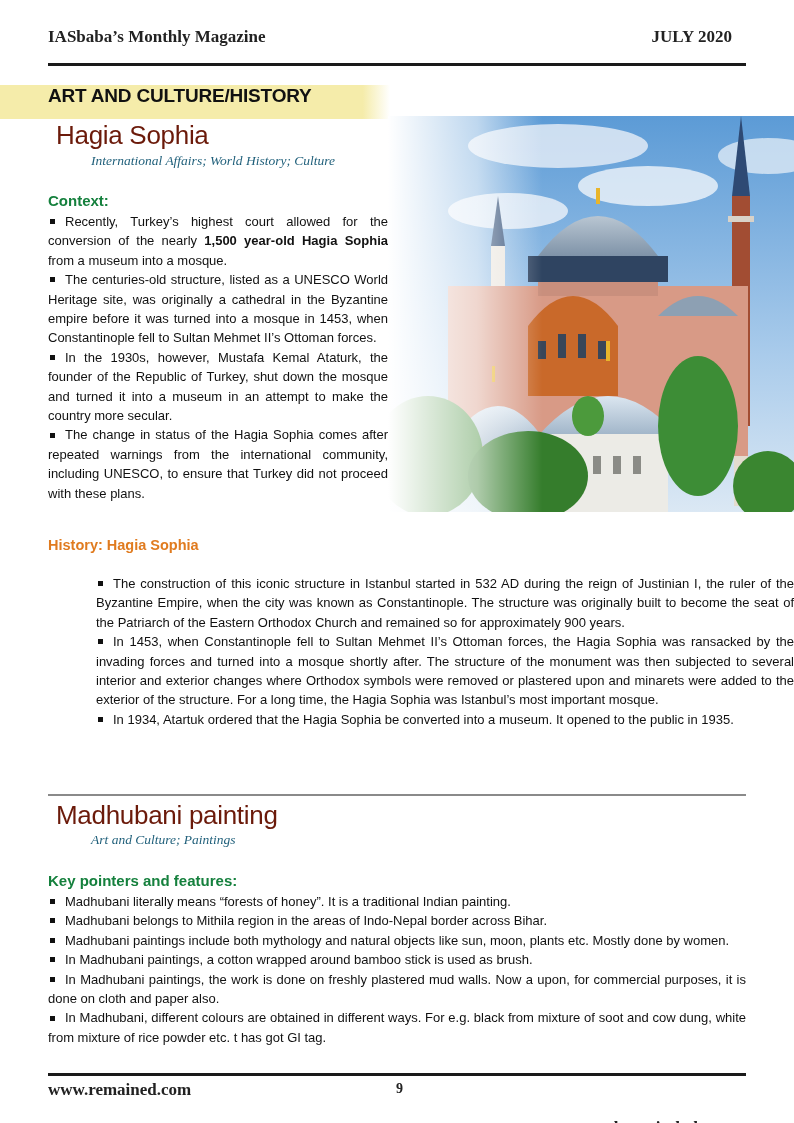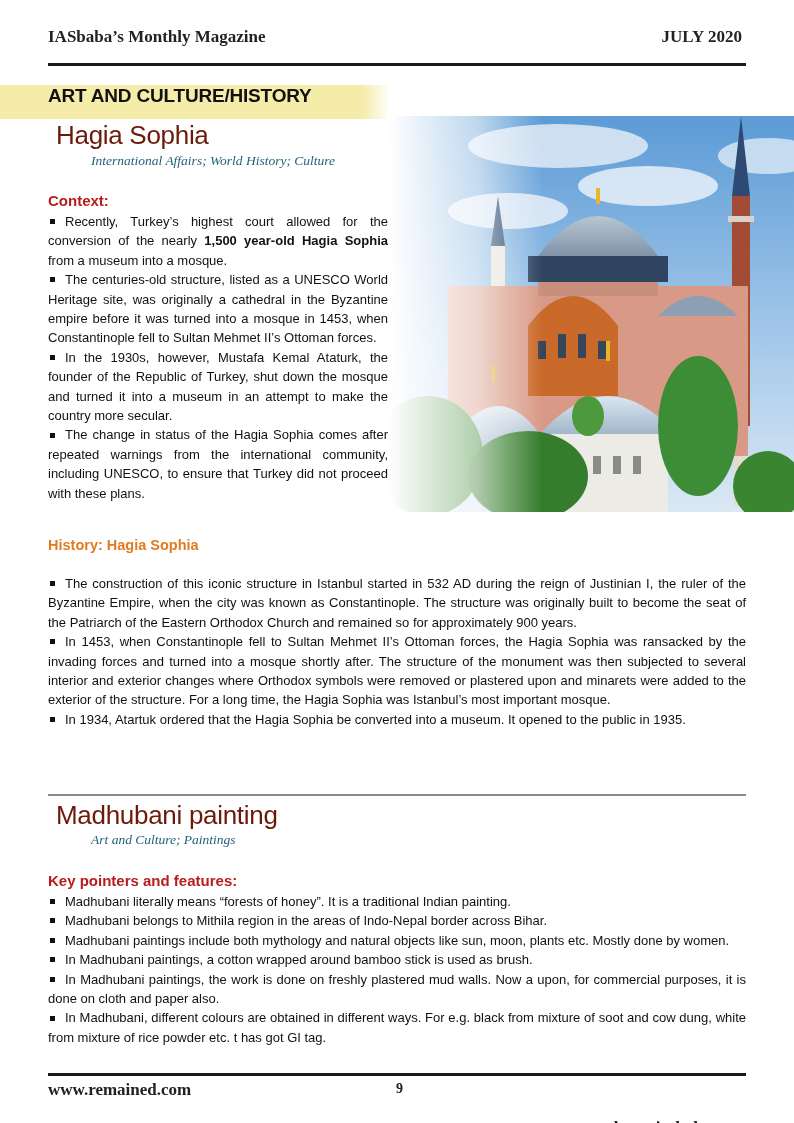--- a/index.html
+++ b/index.html
@@ -1,30 +1,30 @@
 <!DOCTYPE html>
 <html><head>
 <meta charset="utf-8">
 <style>
   html, body { margin: 0; padding: 0; background: #ffffff; }
   body { width: 794px; height: 1123px; position: relative; overflow: hidden;
          font-family: "Liberation Sans", "DejaVu Sans", sans-serif; color: #111; }
   .hdr { position: absolute; left: 48px; right: 48px; top: 24px; height: 40px;
          font-family: "Liberation Serif", serif; font-weight: bold; font-size: 17px; color: #222; }
   .hdr .l { position: absolute; left: 0; top: 3px; }
-  .hdr .r { position: absolute; right: 4px; top: 3px; text-align: right; }
+  .hdr .r { position: absolute; right: 14px; top: 3px; text-align: right; }
   .hdr-rule { position: absolute; left: 48px; right: 48px; top: 63px; height: 3px; background: #1a1a1a; }
   .banner { position: absolute; left: 0; top: 85px; width: 390px; height: 34px;
             background: linear-gradient(to right, #f5ecaa 0%, #f5ecaa 93%, rgba(245,236,170,0) 100%); }
   .banner span { position: absolute; left: 48px; top: 0px; font-weight: bold; font-size: 19px;
                  color: #111; letter-spacing: -0.2px; }
   .title { position: absolute; left: 56px; font-weight: normal; color: #6b1a0a; font-size: 26px; letter-spacing: -0.3px; }
   .subtitle { position: absolute; left: 48px; font-family: "Liberation Serif", serif; font-style: italic;
               color: #1f5f7a; font-size: 13.5px; margin-left: 43px; }
-  .h-ctx { position: absolute; left: 48px; font-weight: bold; font-size: 15px; color: #b91c1c; }
+  .h-ctx { position: absolute; left: 48px; font-weight: bold; font-size: 15px; color: #15803d; }
   .col { position: absolute; left: 48px; width: 340px; font-size: 13px; line-height: 19.4px;
          text-align: justify; color: #111; }
   .full { position: absolute; left: 48px; width: 698px; font-size: 13px; line-height: 19.4px;
           text-align: justify; color: #111; }
   .bp { margin: 0; }
   .bp .sq { display: inline-block; width: 5px; height: 5px; background: #111; margin: 0 10px 2px 2px; vertical-align: middle; }
   .hist { position: absolute; left: 48px; top: 537px; font-weight: bold; color: #e07b1f; font-size: 14.5px; }
   .sec-rule { position: absolute; left: 48px; right: 48px; top: 794px; height: 2px; background: #8a8a8a; }
   .photo { position: absolute; left: 388px; top: 116px; width: 406px; height: 396px; overflow: hidden; }
   .ftr-rule { position: absolute; left: 48px; right: 48px; top: 1073px; height: 3px; background: #1a1a1a; }
@@ -128,21 +128,21 @@
     <ellipse cx="310" cy="310" rx="40" ry="70" fill="#3d8d36"></ellipse>
     <ellipse cx="380" cy="370" rx="35" ry="35" fill="#3a8630"></ellipse>
     <ellipse cx="200" cy="300" rx="16" ry="20" fill="#4c9a3c"></ellipse>
 
     <rect width="406" height="396" fill="url(#fade)"></rect>
   </svg>
 </div>
 
 <div class="hist">History: Hagia Sophia</div>
 
-<div class="full" style="top:574px;">
+<div class="full" style="top:574px;margin-left:48px;">
   <p class="bp"><span class="sq"></span><span>The construction of this iconic structure in Istanbul started in 532 AD during the reign of Justinian I, the ruler of the Byzantine Empire, when the city was known as Constantinople. The structure was originally built to become the seat of the Patriarch of the Eastern Orthodox Church and remained so for approximately 900 years.</span></p>
   <p class="bp"><span class="sq"></span><span>In 1453, when Constantinople fell to Sultan Mehmet II’s Ottoman forces, the Hagia Sophia was ransacked by the invading forces and turned into a mosque shortly after. The structure of the monument was then subjected to several interior and exterior changes where Orthodox symbols were removed or plastered upon and minarets were added to the exterior of the structure. For a long time, the Hagia Sophia was Istanbul’s most important mosque.</span></p>
   <p class="bp"><span class="sq"></span><span>In 1934, Atartuk ordered that the Hagia Sophia be converted into a museum. It opened to the public in 1935.</span></p>
 </div>
 
 <div class="sec-rule"></div>
 
 <div class="title" style="top:800px;">Madhubani painting</div>
 <div class="subtitle" style="top:832px;">Art and Culture; Paintings</div>
 

